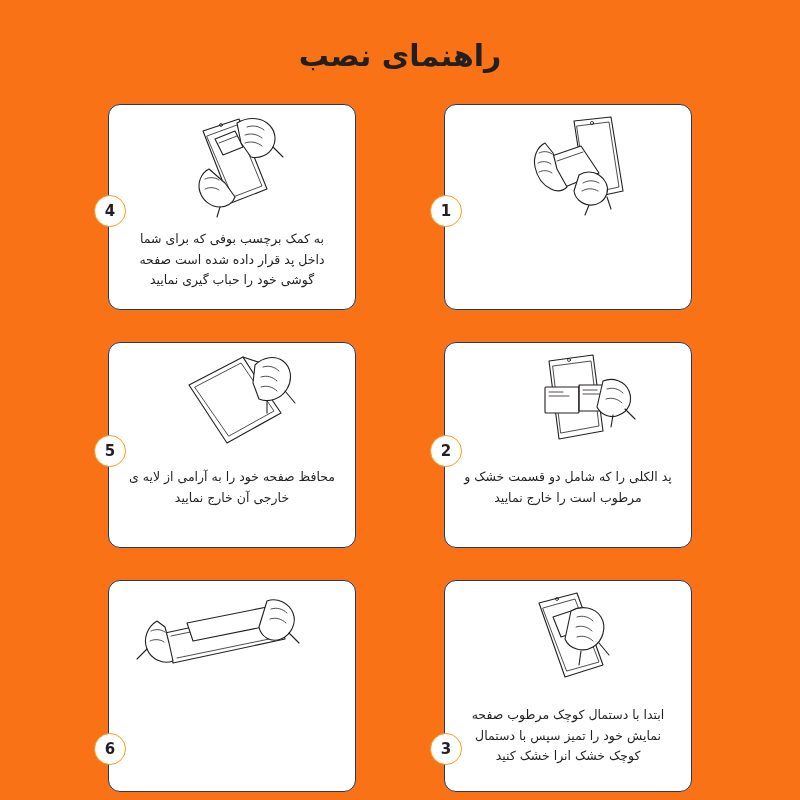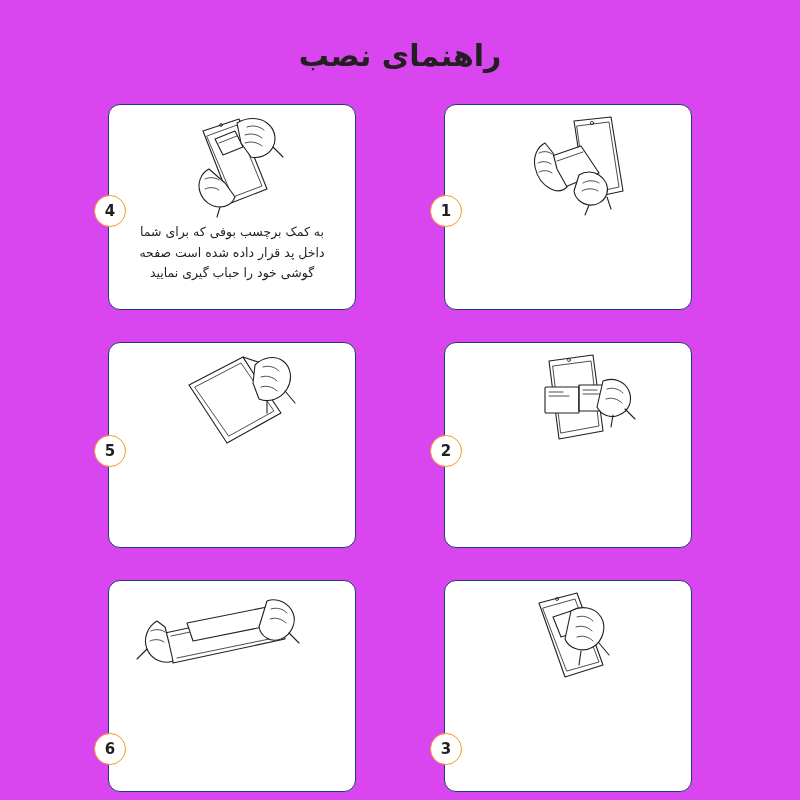--- a/index.html
+++ b/index.html
@@ -11,21 +11,21 @@
     width: 800px;
     height: 800px;
     font-family: "DejaVu Sans", "Liberation Sans", sans-serif;
     color: #231f20;
     overflow: hidden;
   }
   .page {
     position: relative;
     width: 800px;
     height: 800px;
-    background: #d946ef;
+    background: #f97316;
   }
   .title {
     position: absolute;
     top: 38px;
     left: 0;
     width: 800px;
     text-align: center;
     font-size: 30px;
     font-weight: bold;
     color: #231f20;
@@ -58,21 +58,21 @@
   }
   .card.tall {
     height: 212px;
   }
   .illus {
     width: 230px;
     height: 104px;
     display: block;
   }
   .caption {
-    margin-top: 5px;
+    margin-top: 12px;
     width: 214px;
     text-align: center;
     font-size: 12.5px;
     line-height: 1.65;
     color: #231f20;
     direction: rtl;
   }
   .badge {
     position: absolute;
     width: 30px;
@@ -196,40 +196,42 @@
           <path class="ln-thin" d="M130 39 L144 39 M130 43 L150 43"></path>
           <path class="ln-thin" d="M126 34 L126 60"></path>
 
           <path class="ln fillw" d="M150 30 C160 26 172 30 176 40 C180 50 176 60 166 64 C158 68 148 64 144 56 Z"></path>
           <path class="ln-thin" d="M154 38 C160 36 166 38 170 42"></path>
           <path class="ln-thin" d="M153 48 C159 46 165 48 169 52"></path>
           <path class="ln" d="M172 58 L182 68"></path>
           <path class="ln" d="M160 64 L158 76"></path>
         </g>
       </svg>
+      <div class="caption">پد الکلی را که شامل دو قسمت خشک و مرطوب است را خارج نمایید</div>
     </div>
 
     <div class="card">
       <span class="badge pos-left-mid">5</span>
       <svg class="illus" viewBox="0 0 230 104">
         <g>
 
           <path class="ln fillw" d="M72 34 L126 6 L164 62 L110 92 Z"></path>
           <path class="ln-thin" d="M78 36 L124 12 L157 60 L112 85 Z"></path>
 
           <path class="ln fillw" d="M126 6 L150 14 L140 28 Z"></path>
 
           <path class="ln fillw" d="M138 14 C146 6 158 4 166 10 C174 16 176 28 170 38 C164 48 152 52 142 48 L136 32 Z"></path>
           <path class="ln-thin" d="M146 16 C152 14 158 16 162 20"></path>
           <path class="ln-thin" d="M144 26 C150 24 156 26 160 30"></path>
           <path class="ln-thin" d="M144 36 C150 34 156 36 160 40"></path>
           <path class="ln" d="M168 40 L178 52"></path>
           <path class="ln" d="M150 50 L150 62"></path>
         </g>
       </svg>
+      <div class="caption">محافظ صفحه خود را به آرامی از لایه ی خارجی آن خارج نمایید</div>
     </div>
 
     <div class="card tall">
       <span class="badge pos-left-low">3</span>
       <svg class="illus" viewBox="0 0 230 104">
         <g>
 
           <path class="ln fillw" d="M86 14 L124 4 L150 76 L112 88 Z"></path>
           <path class="ln-thin" d="M90 19 L122 10 L146 73 L114 82 Z"></path>
           <circle class="ln-thin" cx="104" cy="10" r="1.5"></circle>
@@ -237,20 +239,21 @@
           <path class="ln fillw" d="M100 28 L124 20 L132 40 L108 48 Z"></path>
 
           <path class="ln fillw" d="M118 22 C128 16 142 18 148 28 C154 38 150 52 140 58 C130 64 116 60 112 50 Z"></path>
           <path class="ln-thin" d="M124 28 C130 26 136 28 140 32"></path>
           <path class="ln-thin" d="M123 38 C129 36 135 38 139 42"></path>
           <path class="ln-thin" d="M124 48 C130 46 136 48 140 52"></path>
           <path class="ln" d="M146 54 L156 66"></path>
           <path class="ln" d="M128 62 L126 76"></path>
         </g>
       </svg>
+      <div class="caption">ابتدا با دستمال کوچک مرطوب صفحه نمایش خود را تمیز سپس با دستمال کوچک خشک انرا خشک کنید</div>
     </div>
 
     <div class="card tall">
       <span class="badge pos-left-low">6</span>
       <svg class="illus" viewBox="0 0 230 104">
         <g>
 
           <path class="ln fillw" d="M48 44 L160 20 L168 50 L56 74 Z"></path>
           <path class="ln-thin" d="M54 47 L156 26 L162 48 L60 69"></path>
           <circle class="ln-thin" cx="154" cy="24" r="1.4"></circle>

